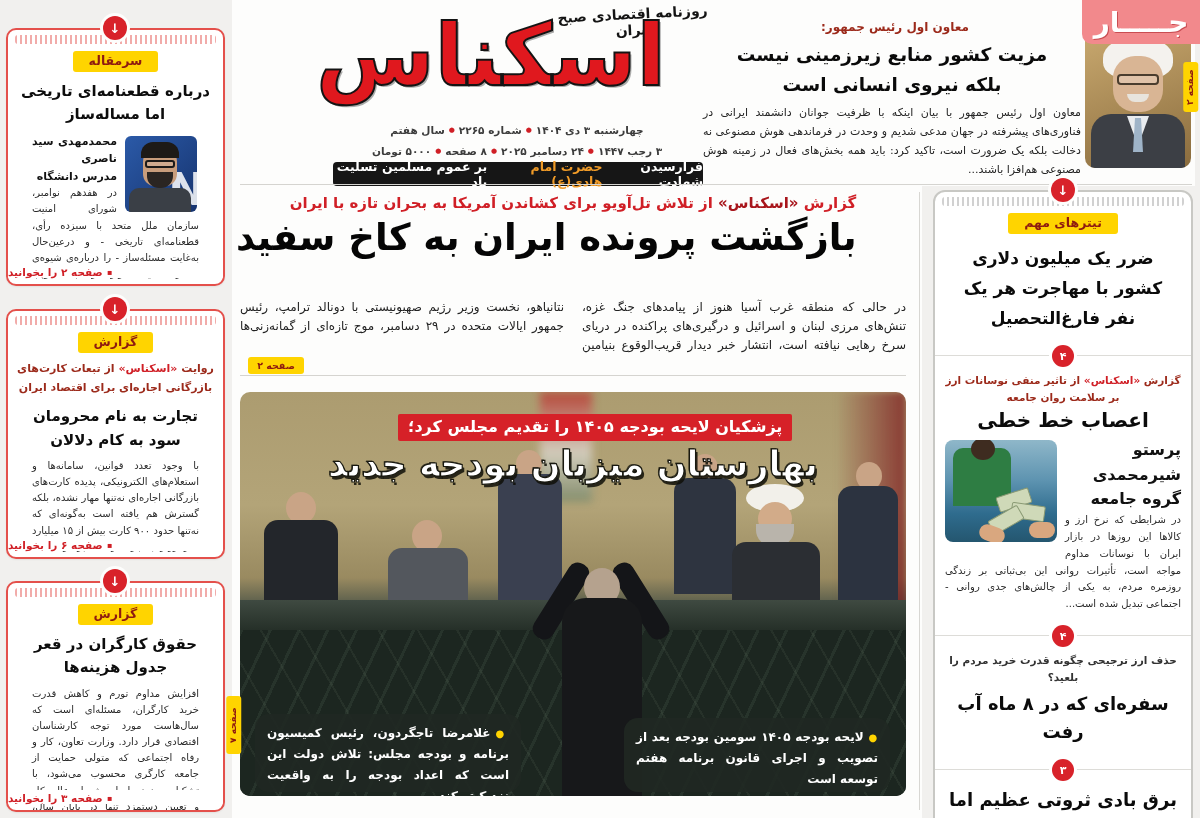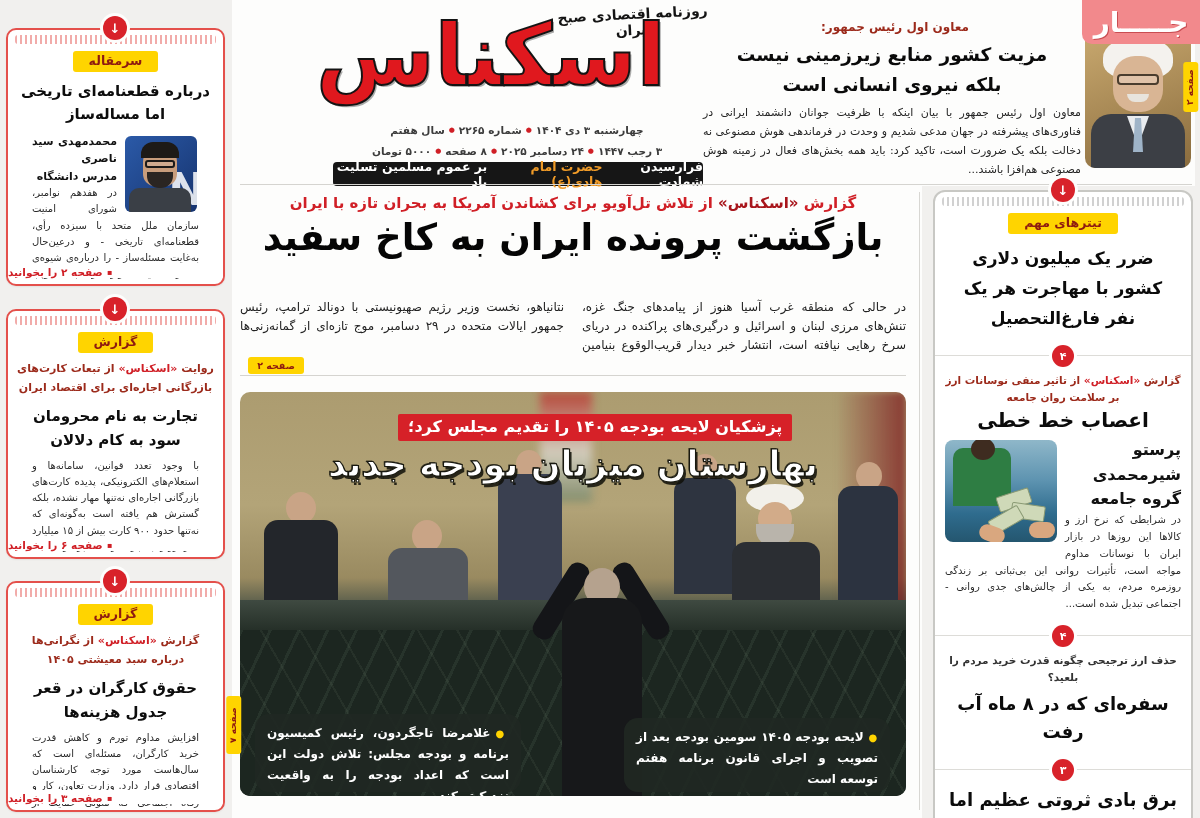--- a/index.html
+++ b/index.html
@@ -103,21 +103,21 @@
     background:#f2898c; border-radius:0 0 0 10px; color:#fff; font-size:28px; font-weight:bold;
     display:flex; align-items:center; justify-content:center; text-shadow:1px 1px 0 #c94d52; z-index:7; }
 
   .hline { position:absolute; background:#d5d4d0; height:1px; }
   .vline { position:absolute; background:#d8d7d3; width:1px; }
 
   
   .ms-kick { position:absolute; left:240px; top:194px; width:666px; text-align:center;
     font-size:15px; font-weight:bold; color:#d01f26; }
   .ms-kick .brand { color:#a8161c; }
-  .ms-head { position:absolute; left:236px; top:216px; width:674px; text-align:center;
+  .ms-head { position:absolute; left:236px; top:216px; width:674px; text-align:left;
     font-size:37px; font-weight:bold; color:#050505; white-space:nowrap; }
   .ms-body { position:absolute; left:240px; top:298px; width:666px; height:60px; overflow:hidden;
     columns:2; column-gap:18px; font-size:12px; line-height:1.6; text-align:justify; color:#222; }
   .ms-badge { position:absolute; left:248px; top:357px; width:56px; height:17px;
     background:#ffd400; color:#8e1a10; font-size:9.5px; font-weight:bold; border-radius:3px;
     display:flex; align-items:center; justify-content:center; }
 
   
   .photo { position:absolute; left:240px; top:392px; width:666px; height:404px;
     border-radius:10px; overflow:hidden;
@@ -309,23 +309,20 @@
     <div class="bx-body">با وجود تعدد قوانین، سامانه‌ها و استعلام‌های الکترونیکی، پدیده کارت‌های بازرگانی اجاره‌ای نه‌تنها مهار نشده، بلکه گسترش هم یافته است به‌گونه‌ای که نه‌تنها حدود ۹۰۰ کارت بیش از ۱۵ میلیارد دلار ارز را به چرخه رسمی برنگردانده‌اند بلکه به رانت، دلالی و فشار ارزی دامن زده‌اند...</div>
     <div class="read">
       <span class="sq">▪</span><span>صفحه ۶ را بخوانید</span>
     </div>
   </div>
 
   <div class="dl-circle" style="left:103px; top:569px;">↓</div>
   <div class="side-box" style="top:581px; height:231px;">
     <div class="hatch-red"></div>
     <span class="tag">گزارش</span>
-    <div class="bx-kick">
-      <span>گزارش </span><span class="brand">«اسکناس»</span><span> از نگرانی‌ها درباره سبد معیشتی ۱۴۰۵</span>
-    </div>
     <div class="bx-title">حقوق کارگران در قعر جدول هزینه‌ها</div>
     <div class="bx-body">افزایش مداوم تورم و کاهش قدرت خرید کارگران، مسئله‌ای است که سال‌هاست مورد توجه کارشناسان اقتصادی قرار دارد. وزارت تعاون، کار و رفاه اجتماعی که متولی حمایت از جامعه کارگری محسوب می‌شود، با تشکیل محدود جلسات شورای عالی کار و تعیین دستمزد تنها در پایان سال، نتوانسته پاسخگوی تغییرات روزانه قیمت‌ها باشد...</div>
     <div class="read">
       <span class="sq">▪</span><span>صفحه ۳ را بخوانید</span>
     </div>
   </div>
 
   <div class="dl-circle" style="left:1051px; top:178px;">↓</div>
   <div class="rcol">
     <div class="hatch-gray"></div>

